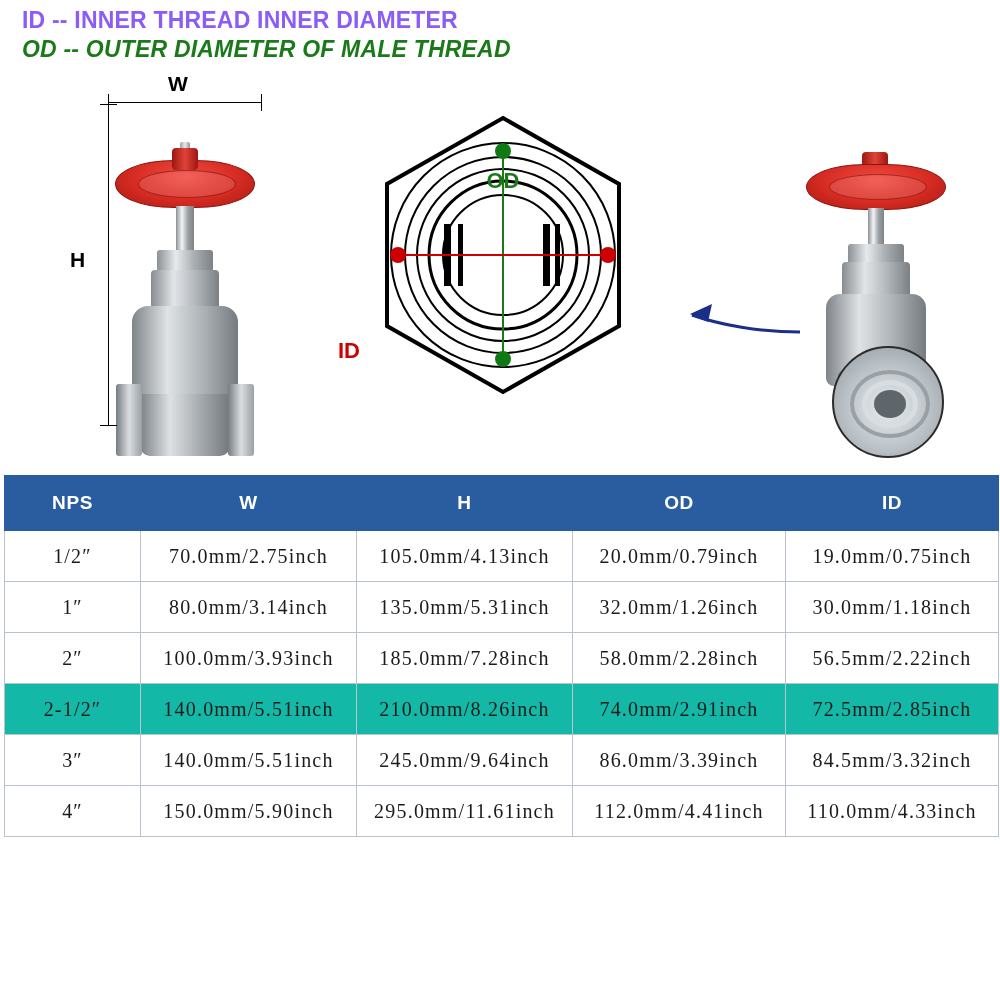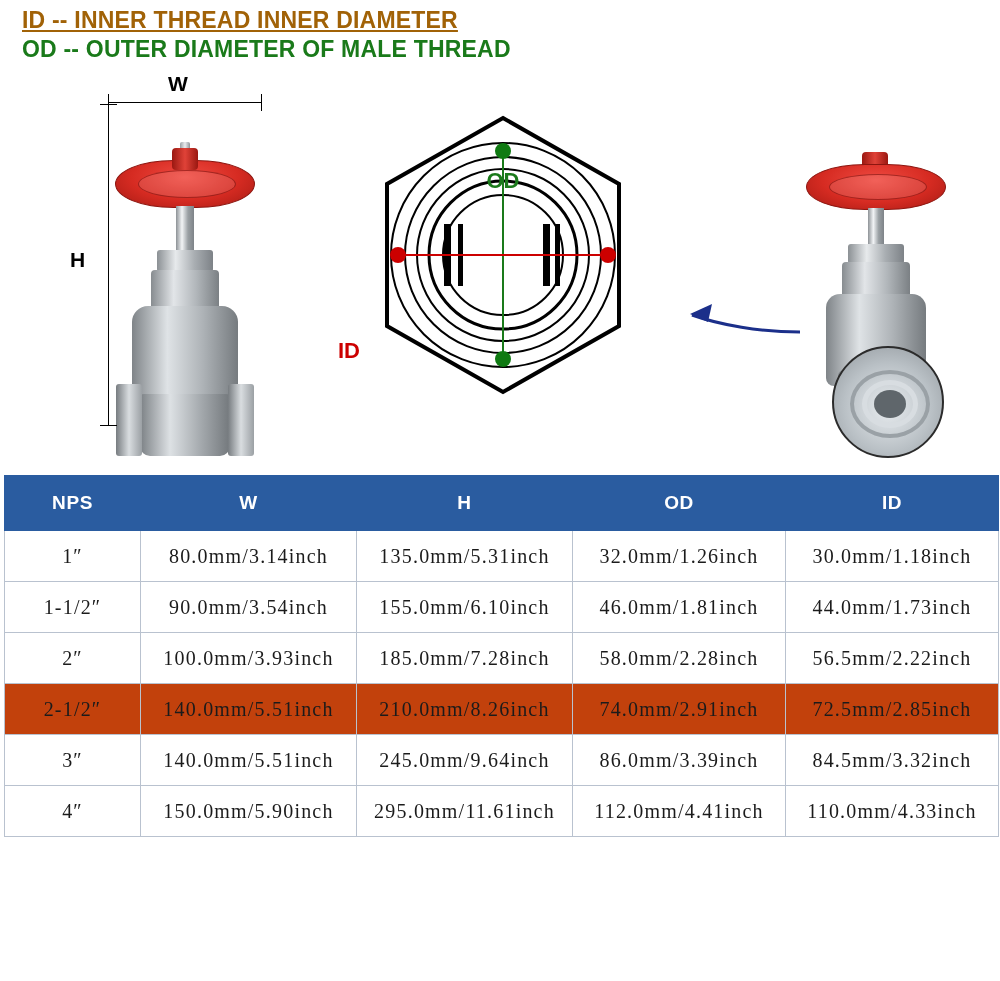--- a/index.html
+++ b/index.html
@@ -21,22 +21,22 @@
     position: absolute;
     top: 6px; left: 22px;
     line-height: 1.25;
   }
   .legend-line {
     font-size: 23px;
     font-weight: bold;
     letter-spacing: 0.2px;
     white-space: nowrap;
   }
-  .legend-id { color: #a16207; text-decoration: underline; }
-  .legend-od { color: #1a7a1a; }
+  .legend-id { color: #8b5cf6; }
+  .legend-od { color: #1a7a1a; font-style: italic; }
 
   
   .figures {
     position: absolute;
     top: 70px; left: 0;
     width: 1000px; height: 385px;
   }
 
   
   .fig-left {
@@ -289,21 +289,21 @@
     background: #2a5ca0;
     color: #ffffff;
     font-family: "Liberation Sans", sans-serif;
     font-weight: bold;
     font-size: 19px;
     letter-spacing: 0.6px;
     border: 1px solid #2a5ca0;
     height: 55px;
   }
   tbody tr.highlight td {
-    background: #c2410c;
+    background: #14b8a6;
   }
   col.c0 { width: 136px; }
   col.c1 { width: 216px; }
   col.c2 { width: 216px; }
   col.c3 { width: 213px; }
   col.c4 { width: 213px; }
 </style>
 </head>
 <body>
 
@@ -397,32 +397,32 @@
         <tr>
           <th>NPS</th>
           <th>W</th>
           <th>H</th>
           <th>OD</th>
           <th>ID</th>
         </tr>
       </thead>
       <tbody id="table-body">
           <tr>
+            <td>1/2″</td>
+            <td>70.0mm/2.75inch</td>
+            <td>105.0mm/4.13inch</td>
+            <td>20.0mm/0.79inch</td>
+            <td>19.0mm/0.75inch</td>
+          </tr>
+          <tr>
             <td>1″</td>
             <td>80.0mm/3.14inch</td>
             <td>135.0mm/5.31inch</td>
             <td>32.0mm/1.26inch</td>
             <td>30.0mm/1.18inch</td>
-          </tr>
-          <tr>
-            <td>1-1/2″</td>
-            <td>90.0mm/3.54inch</td>
-            <td>155.0mm/6.10inch</td>
-            <td>46.0mm/1.81inch</td>
-            <td>44.0mm/1.73inch</td>
           </tr>
           <tr>
             <td>2″</td>
             <td>100.0mm/3.93inch</td>
             <td>185.0mm/7.28inch</td>
             <td>58.0mm/2.28inch</td>
             <td>56.5mm/2.22inch</td>
           </tr>
           <tr class="highlight">
             <td>2-1/2″</td>

